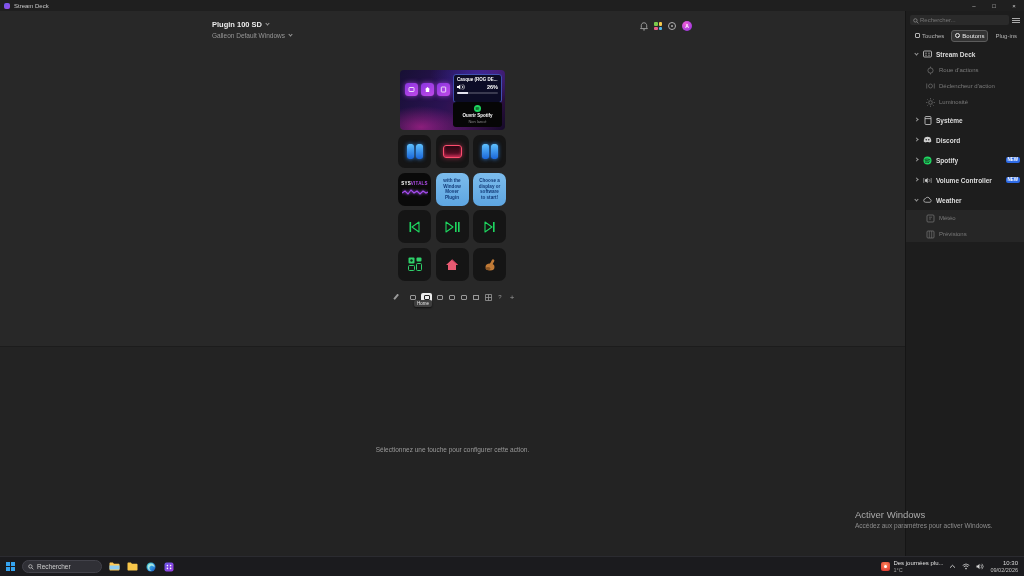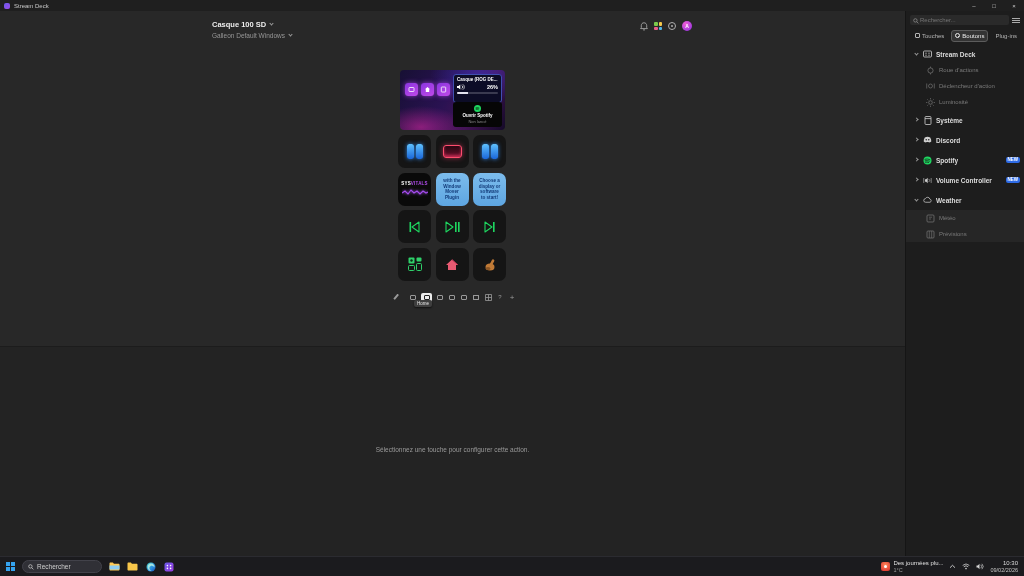--- a/index.html
+++ b/index.html
@@ -146,21 +146,21 @@
       <span class="winbtn">×</span>
     </div>
   </div>
 
   <div class="main">
     <div class="inspector"></div>
   </div>
 
   <div class="profilebox">
     <div class="profiletitle">
-      <span>Casque 100 SD</span>
+      <span>Plugin 100 SD</span>
       <span class="chev"></span>
     </div>
     <div class="profilesub">
       <span>Galleon Default Windows</span>
       <span class="chev"></span>
     </div>
   </div>
 
   <div class="topicons">
     <svg width="8" height="9" viewBox="0 0 8 9">
@@ -495,20 +495,24 @@
                 <path d="M3.3 1v7M5.7 1v7" stroke="#6f6f6f" stroke-width=".7"></path>
               </svg>
           </span>
           <span>Prévisions</span>
         </div>
       </div>
 
     </div>
   </div>
 
+  <div class="watermark">
+    <div class="wm1">Activer Windows</div>
+    <div class="wm2">Accédez aux paramètres pour activer Windows.</div>
+  </div>
 
   <div class="taskbar">
     <span class="winlogo">
         <i></i>
         <i></i>
         <i></i>
         <i></i>
       </span>
     <span class="tbsearch">
       <svg width="6" height="6" viewBox="0 0 6 6">

